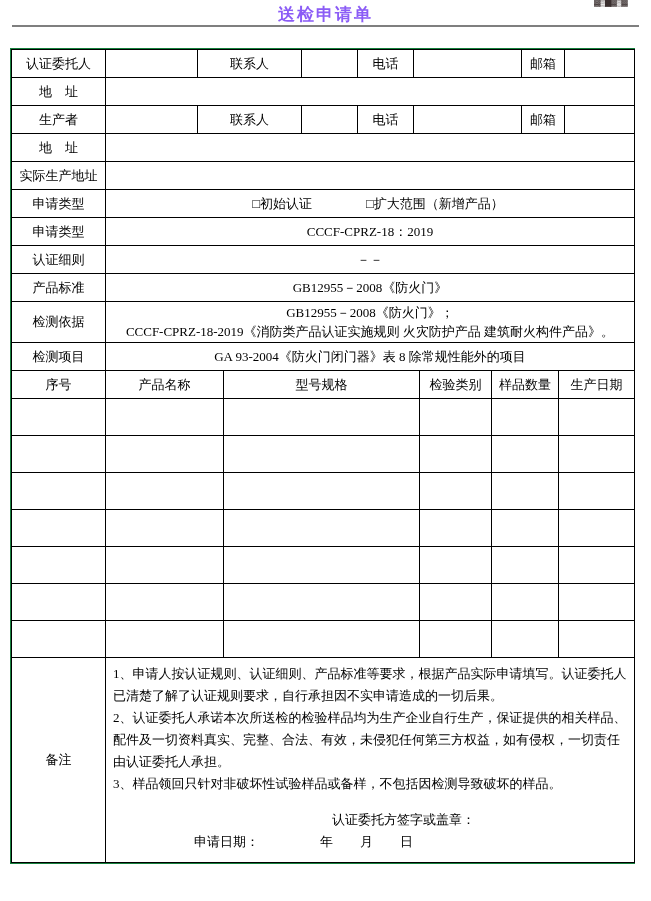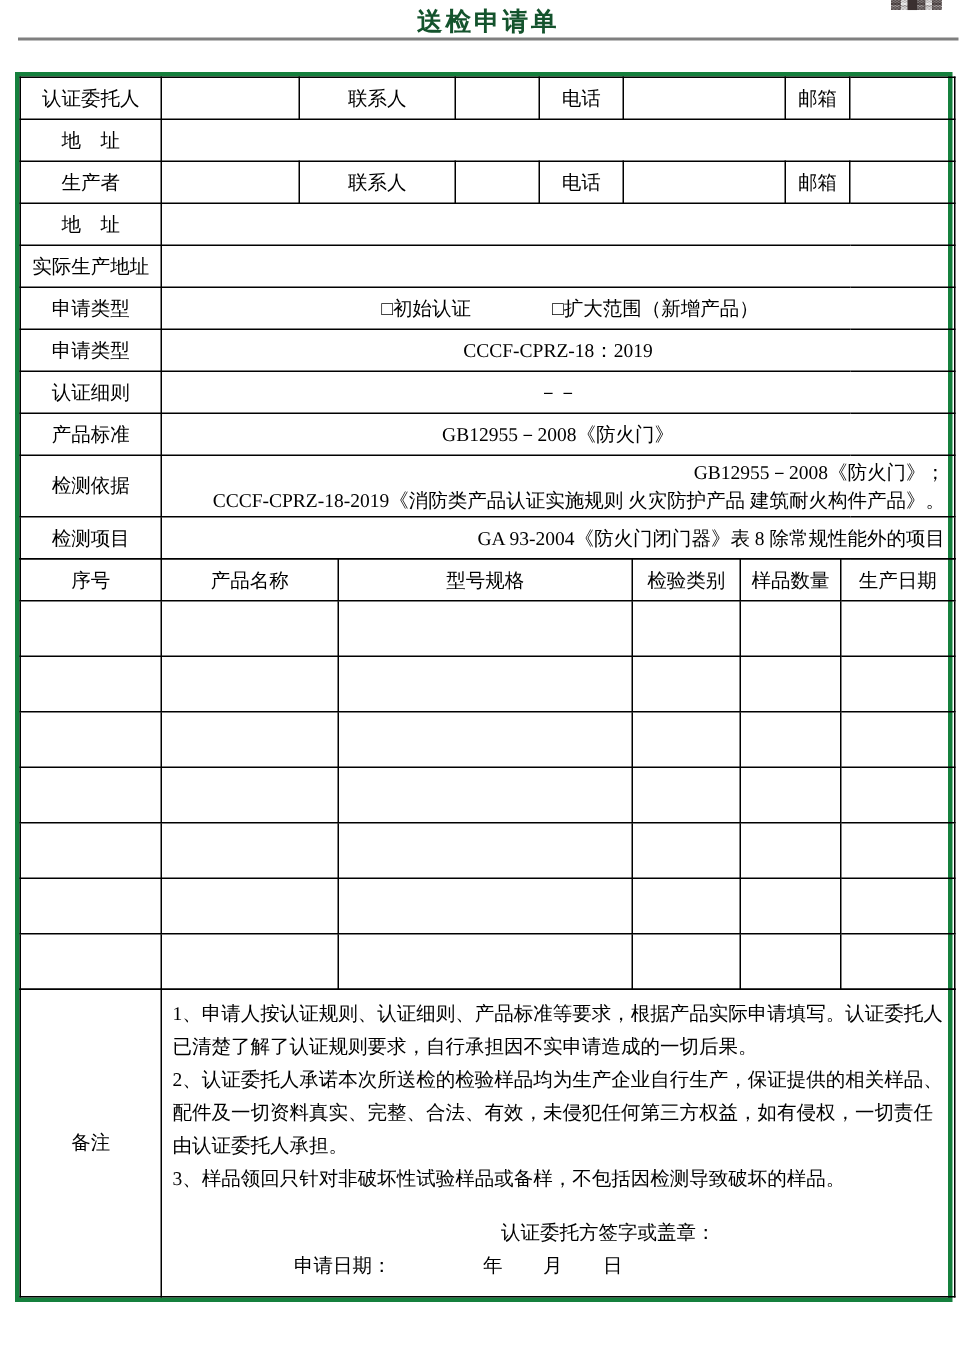--- a/index.html
+++ b/index.html
@@ -14,59 +14,59 @@
     width: 651px; height: 901px;
     background: #fff;
     overflow: hidden;
   }
   .doc-title {
     position: absolute; top: 3px; left: 0; width: 100%;
     text-align: center;
     font-family: "Liberation Sans", sans-serif;
     font-weight: bold;
     font-size: 17px;
-    color: #14532d;
+    color: #8b5cf6;
     letter-spacing: 2px;
   }
   .title-rule {
     position: absolute; top: 25px; left: 12px; width: 627px;
     border-top: 2px solid #7f7f7f;
   }
   .logo-frag {
     position: absolute; top: 0; left: 594px; width: 44px; height: 7px;
     overflow: hidden;
     font-size: 9px; line-height: 9px; color: #3a2f2f;
     letter-spacing: -1px;
   }
   .logo-frag span { display: block; margin-top: -3px; }
 
   .form-wrap {
     position: absolute; top: 48px; left: 10px; width: 625px;
-    border: 3px solid #15803d;
+    border: 1px solid #15803d;
   }
   table {
     border-collapse: collapse;
     table-layout: fixed;
     width: 623px;
   }
   table.tb, table.tc { margin-top: -1px; }
   td {
     border: 1px solid #000;
     font-size: 13px;
     padding: 0 4px;
     overflow: hidden;
     vertical-align: middle;
   }
   tr { height: 28px; }
   tr.h41 { height: 41px; }
   tr.pe { height: 37px; }
   tr.hremarks { height: 205px; }
   .lbl { text-align: center; padding: 0 2px; }
   .ctr { text-align: center; }
-  .lft { text-align: right; padding: 0 6px; line-height: 19px; }
+  .lft { text-align: center; padding: 0 6px; line-height: 19px; }
   .opt-gap { margin-right: 54px; padding-left: 16px; }
 
   .remarks-cell { padding: 0; vertical-align: top; }
   .remarks-inner {
     height: 203px;
     display: flex; flex-direction: column; justify-content: space-between;
     padding: 5px 7px 8px 7px;
   }
   .rtext p { margin: 0; line-height: 22px; text-align: left; }
   .sig { line-height: 22px; }

